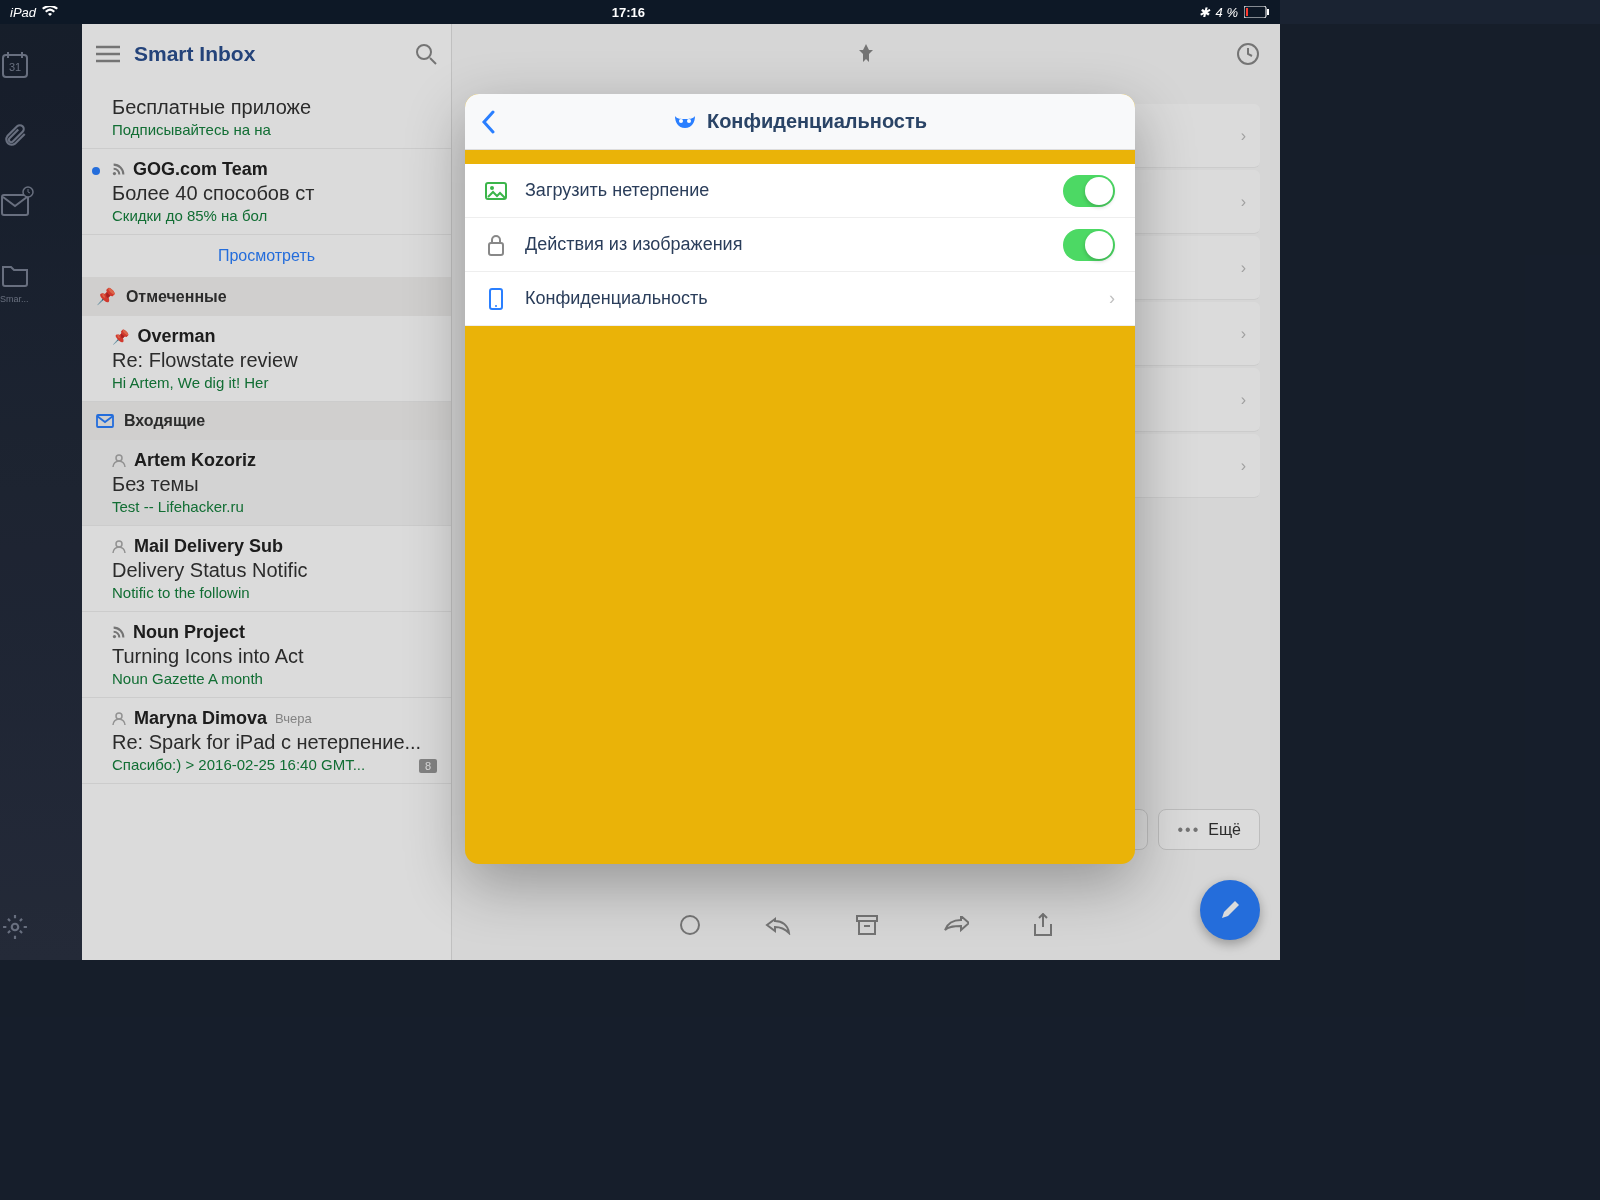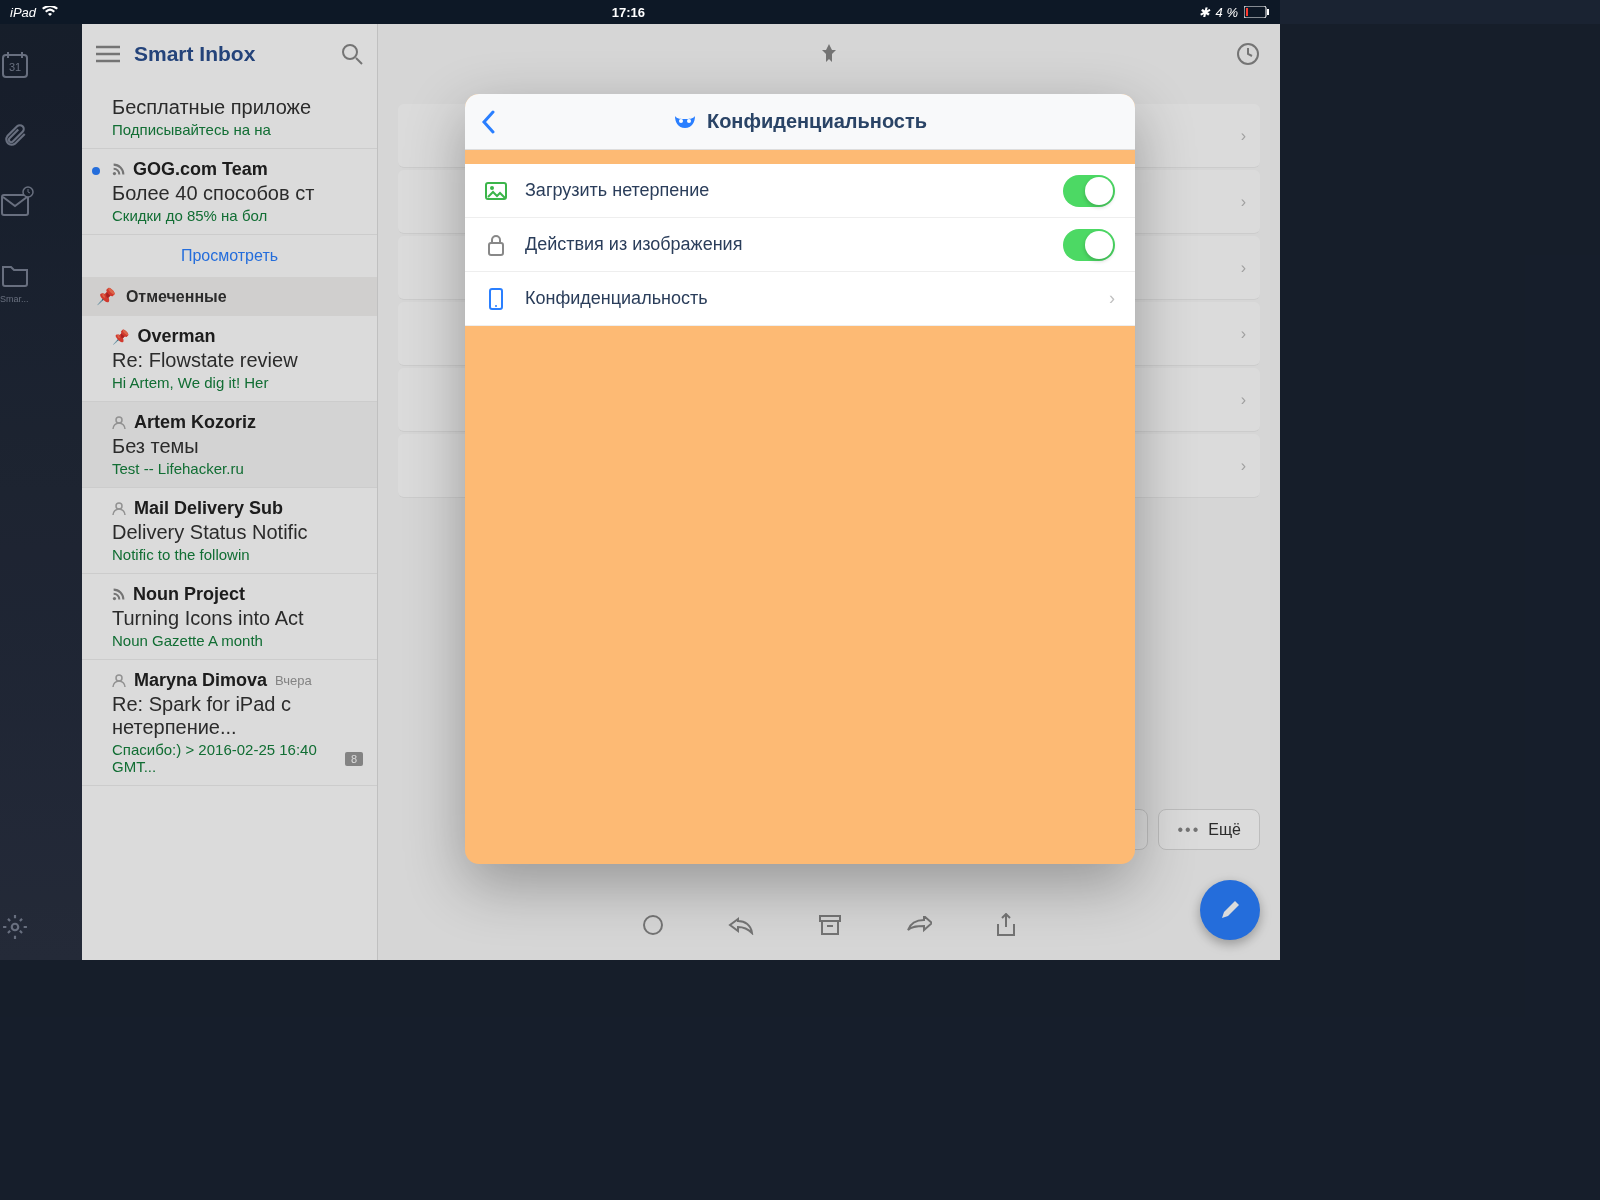--- a/index.html
+++ b/index.html
@@ -4,21 +4,21 @@
 <style>
 *{margin:0;padding:0;box-sizing:border-box;font-family:-apple-system,BlinkMacSystemFont,"Segoe UI",Helvetica,Arial,sans-serif;}
 html,body{width:1280px;height:960px;overflow:hidden;background:#1a2332;}
 .statusbar{height:24px;background:#0d1826;color:#fff;display:flex;align-items:center;justify-content:space-between;padding:0 10px;font-size:13px;font-weight:500;}
 .statusbar .left,.statusbar .right{display:flex;align-items:center;gap:6px;font-style:italic;}
 .app{display:flex;height:936px;}
 .leftbar{width:82px;background:linear-gradient(180deg,#1a2332 0%,#2a3142 100%);display:flex;flex-direction:column;align-items:flex-start;padding-top:26px;gap:40px;position:relative;}
 .leftbar .icon{width:30px;height:30px;color:#7a8294;display:flex;align-items:center;justify-content:center;}
 .leftbar .settings{position:absolute;bottom:18px;}
 .smar-label{font-size:9px;color:#7a8294;margin-top:-36px;}
-.listpane{width:296px;background:#fff;display:flex;flex-direction:column;border-right:1px solid #e0e0e0;}
+.listpane{width:370px;background:#fff;display:flex;flex-direction:column;border-right:1px solid #e0e0e0;}
 .listheader{display:flex;align-items:center;height:60px;padding:0 14px;gap:14px;}
 .listheader .title{color:#2a4f8f;font-size:21px;font-weight:600;flex:1;}
 .section{background:#f3f2f0;padding:10px 14px;display:flex;align-items:center;gap:10px;font-size:16px;font-weight:600;color:#333;}
 .msg{padding:10px 14px 10px 30px;border-bottom:1px solid #eee;}
 .msg .row1{display:flex;align-items:center;gap:8px;}
 .msg .sender{font-size:18px;font-weight:700;color:#222;}
 .msg .subject{font-size:20px;color:#333;margin-top:2px;}
 .msg .preview{font-size:15px;color:#15803d;margin-top:2px;}
 .msg .unread-dot{width:8px;height:8px;border-radius:50%;background:#2a7fff;position:absolute;margin-left:-20px;margin-top:8px;}
 .msg .time{font-size:13px;color:#999;float:right;}
@@ -27,21 +27,21 @@
 .rightpane{flex:1;background:#fafafa;position:relative;}
 .rightpane .topbar{height:60px;display:flex;align-items:center;justify-content:center;position:relative;}
 .rightpane .topbar .clockicon{position:absolute;right:20px;color:#888;}
 .detail-rows{margin:20px 20px 0 20px;}
 .detail-row{height:64px;border-bottom:1px solid #eee;display:flex;align-items:center;justify-content:flex-end;padding-right:14px;color:#bbb;background:#fff;border-radius:6px;margin-bottom:2px;}
 .quickreply{position:absolute;bottom:110px;right:20px;display:flex;gap:10px;}
 .qr-btn{background:#fff;border:1px solid #ddd;border-radius:8px;padding:10px 18px;display:flex;align-items:center;gap:8px;font-size:16px;color:#333;}
 .bottombar{position:absolute;bottom:0;left:0;right:0;height:70px;display:flex;align-items:center;justify-content:center;gap:64px;color:#888;}
 .compose{position:absolute;bottom:20px;right:20px;width:60px;height:60px;border-radius:50%;background:#2a7fff;display:flex;align-items:center;justify-content:center;color:#fff;box-shadow:0 4px 12px rgba(0,0,0,0.3);}
 .overlay{position:absolute;top:24px;left:0;right:0;bottom:0;background:rgba(0,0,0,0.14);display:flex;align-items:flex-start;justify-content:center;padding-top:70px;}
-.modal{width:670px;background:#fdba74;border-radius:14px;overflow:hidden;box-shadow:0 20px 60px rgba(0,0,0,0.3);height:770px;}
+.modal{width:670px;background:#eab308;border-radius:14px;overflow:hidden;box-shadow:0 20px 60px rgba(0,0,0,0.3);height:770px;}
 .modal-header{height:56px;background:#f8f9fa;display:flex;align-items:center;justify-content:center;position:relative;border-bottom:1px solid #ddd;}
 .modal-header .back{position:absolute;left:16px;color:#2a7fff;font-size:26px;}
 .modal-header .title{font-size:20px;font-weight:600;color:#2a4466;display:flex;align-items:center;gap:10px;}
 .modal-list{background:#fff;margin-top:14px;}
 .modal-row{height:54px;display:flex;align-items:center;padding:0 20px;gap:18px;border-bottom:1px solid #eee;}
 .modal-row .label{font-size:18px;color:#2a3d5a;flex:1;}
 .modal-row .icon{width:22px;display:flex;justify-content:center;}
 .switch{width:52px;height:32px;border-radius:16px;background:#4cd964;position:relative;}
 .switch::after{content:"";position:absolute;width:28px;height:28px;border-radius:50%;background:#fff;top:2px;right:2px;box-shadow:0 2px 4px rgba(0,0,0,0.2);}
 .chevron-r{color:#c0c0c0;font-size:18px;}
@@ -156,20 +156,29 @@
     </div>
     <div class="msg">
       <div class="row1">
         <span style="color:#e86c2c;font-size:14px;">📌</span>
         <span class="sender">Overman</span>
       </div>
       <div class="subject">Re: Flowstate review</div>
       <div class="preview">Hi Artem, We dig it! Her</div>
     </div>
 
+    <div class="section">
+      <span style="color:#2a7fff;">
+        <svg width="18" height="14" viewBox="0 0 18 14">
+            <rect x="1" y="1" width="16" height="12" rx="1" fill="none" stroke="#2a7fff" stroke-width="1.8"></rect>
+            <path d="M1 2l8 6 8-6" fill="none" stroke="#2a7fff" stroke-width="1.8"></path>
+          </svg>
+      </span>
+      <span>Входящие</span>
+    </div>
     <div class="msg" style="background:#f6f6f6;">
       <div class="row1">
         <span>
             <svg width="14" height="14" viewBox="0 0 14 14">
               <circle cx="7" cy="4" r="3" fill="none" stroke="#aaa" stroke-width="1.5"></circle>
               <path d="M1 13a6 6 0 0112 0" fill="none" stroke="#aaa" stroke-width="1.5"></path>
             </svg>
           </span>
         <span class="sender">Artem Kozoriz</span>
       </div>

